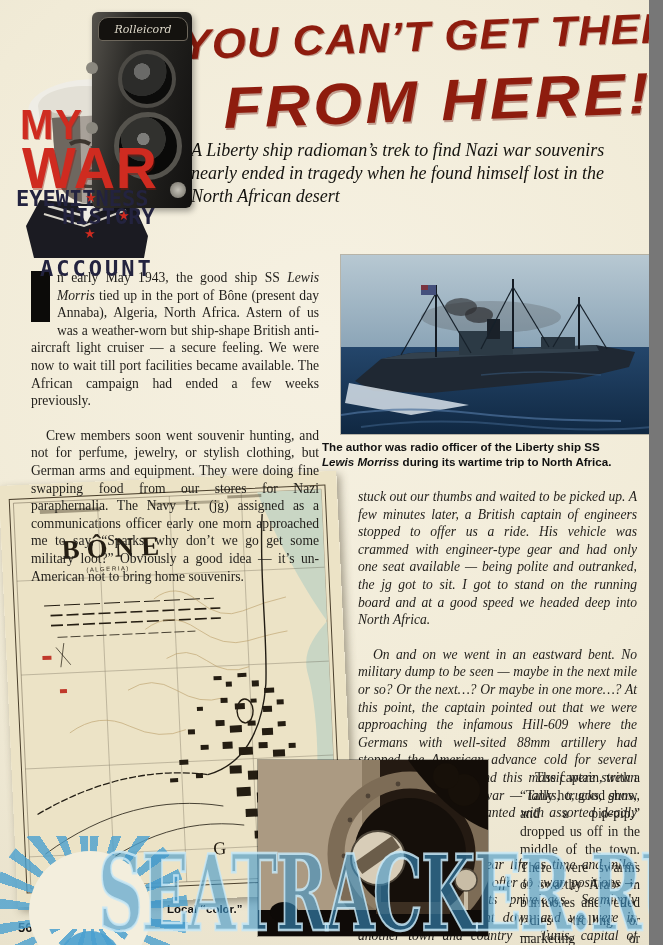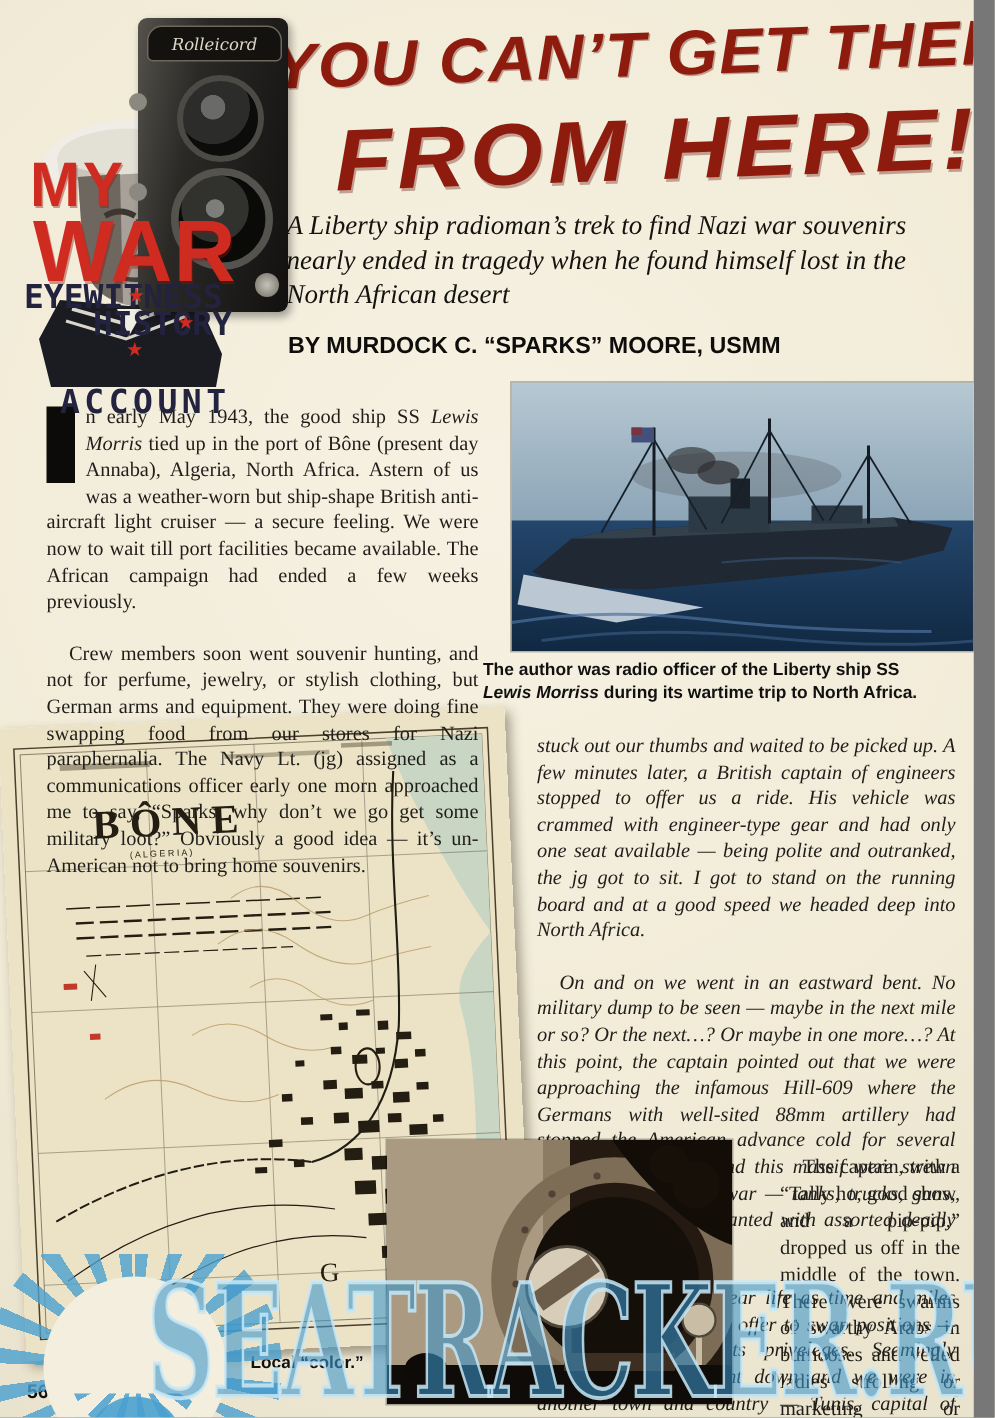--- a/index.html
+++ b/index.html
@@ -123,21 +123,20 @@
     <div class="stamp-sub" style="left:62px;top:206px;">HISTORY</div>
     <div class="stamp-sub" style="left:40px;top:240px;letter-spacing:3px;margin-top:18px;">ACCOUNT</div>
     <span class="star" style="left:85px;top:190px;">★</span>
     <span class="star" style="left:118px;top:208px;">★</span>
     <span class="star" style="left:84px;top:226px;">★</span>
   </div>
 
   <div class="title1">“YOU CAN’T GET THERE</div>
   <div class="title2">FROM HERE!”</div>
   <div class="subtitle">A Liberty ship radioman’s trek to find Nazi war souvenirs nearly ended in tragedy when he found himself lost in the North African desert</div>
-  <div class="byline">BY MURDOCK C. “SPARKS” MOORE, USMM</div>
 
   <div class="col col-left">
     <p><span class="dropcap"></span><span>n early May 1943, the good ship SS </span><i>Lewis Morris</i><span> tied up in the port of Bône (present day Annaba), Algeria, North Africa. Astern of us was a weather-worn but ship-shape British anti-aircraft light cruiser — a secure feeling. We were now to wait till port facilities became available. The African campaign had ended a few weeks previously.</span></p>
     <p class="ind">Crew members soon went souvenir hunting, and not for perfume, jewelry, or stylish clothing, but German arms and equipment. They were doing fine swapping food from our stores for Nazi paraphernalia. The Navy Lt. (jg) assigned as a communications officer early one morn approached me to say, “Sparks, why don’t we go get some military loot?” Obviously a good idea — it’s un-American not to bring home souvenirs.</p>
   </div>
 
   <svg class="ship-photo" viewBox="0 0 312 179" preserveAspectRatio="none">
     <defs>
       <linearGradient id="sky" x1="0" y1="0" x2="0" y2="1">
         <stop offset="0" stop-color="#b7c8d2"></stop>

